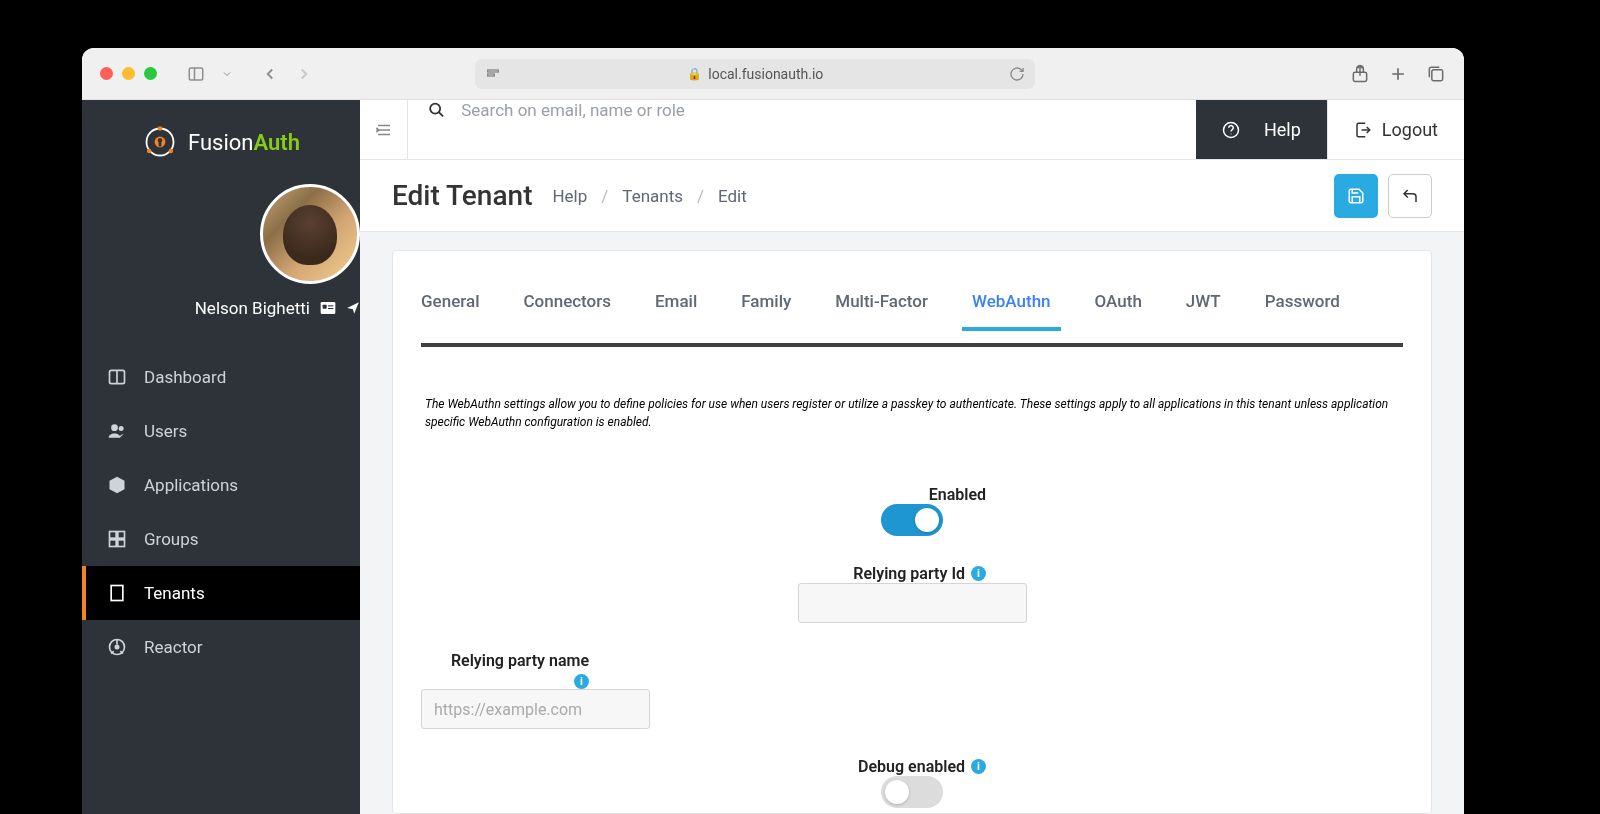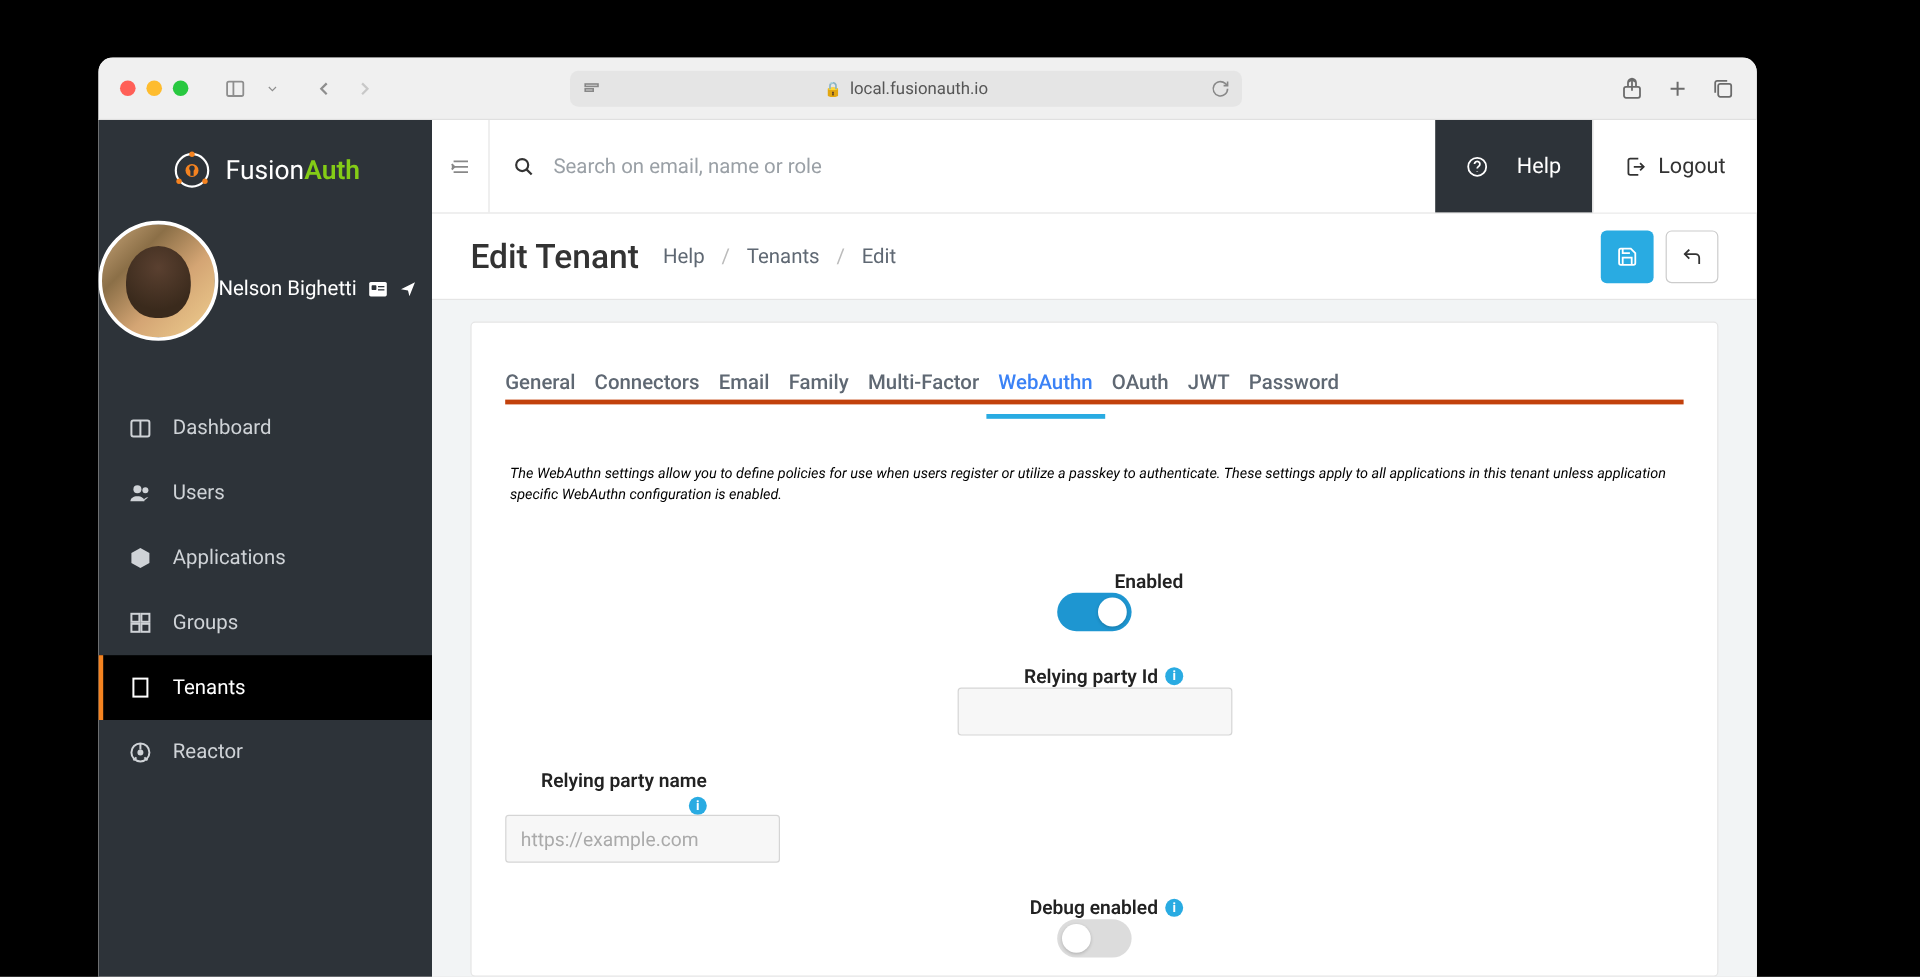--- a/index.html
+++ b/index.html
@@ -18,49 +18,49 @@
 .addr-text { color: #555; font-size: 14px; display: flex; align-items: center; gap: 6px; }
 .lock-icon { font-size: 12px; }
 .refresh-icon { position: absolute; right: 10px; color: #888; }
 .browser-right { display: flex; gap: 18px; margin-left: auto; color: #6b6b6b; }
 .app-content { display: flex; height: calc(100% - 52px); }
 .sidebar { width: 278px; background: #2d3339; color: #fff; display: flex; flex-direction: column; padding-top: 24px; }
 .logo-block { display: flex; align-items: center; justify-content: center; gap: 10px; margin-bottom: 24px; }
 .logo-icon { width: 36px; height: 36px; }
 .logo-text { font-size: 22px; font-weight: 400; color: #fff; }
 .logo-text .accent { color: #84cc16; font-weight: 600; }
-.avatar-block { display: flex; flex-direction: row; align-items: center; margin-bottom: 32px; }
+.avatar-block { display: flex; flex-direction: column; align-items: flex-end; margin-bottom: 32px; }
 .avatar { width: 100px; height: 100px; border-radius: 50%; border: 3px solid #fff; background: linear-gradient(135deg, #c9a67a 0%, #8b6f47 30%, #d4a574 60%, #f0d090 100%); margin-bottom: 14px; position: relative; overflow: hidden; }
 .avatar::after { content:""; position:absolute; left:50%; top:18px; transform:translateX(-50%); width:54px; height:60px; background: radial-gradient(circle at 50% 30%, #5a4030 0%, #3a2a1c 70%); border-radius: 50% 50% 45% 45%; }
 .user-name-row { display: flex; align-items: center; gap: 10px; color: #fff; font-size: 17px; }
 .user-name-row .icon-sm { font-size: 14px; }
 .nav-list { list-style: none; }
 .nav-item { display: flex; align-items: center; gap: 16px; padding: 16px 24px; color: #cfd3d7; font-size: 17px; cursor: pointer; position: relative; }
 .nav-item.active { background: #000; color: #fff; }
 .nav-item.active::before { content: ""; position: absolute; left: 0; top: 0; bottom: 0; width: 4px; background: #f58320; }
 .nav-icon-box { width: 22px; height: 22px; display: flex; align-items: center; justify-content: center; }
 .main-area { flex: 1; background: #fff; display: flex; flex-direction: column; }
-.topbar { display: flex; align-items: center; height: 78px; border-bottom: 1px solid #e5e5e5; }
+.topbar { display: flex; align-items: flex-start; height: 60px; border-bottom: 1px solid #e5e5e5; }
 .side-toggle { width: 48px; display:flex; align-items:center; justify-content:center; border-right: 1px solid #e5e5e5; height: 100%; color: #888; }
 .search-area { flex: 1; display: flex; align-items: center; gap: 16px; padding: 0 20px; }
 .search-area .search-icon { color: #333; }
 .search-input { border: none; outline: none; font-size: 17px; width: 100%; color: #333; }
 .search-input::placeholder { color: #9aa0a6; }
 .help-btn { background: #2d3339; color: #fff; height: 100%; padding: 0 26px; display: flex; align-items: center; gap: 24px; font-size: 18px; cursor: pointer; }
 .logout-btn { background: #fff; color: #333; height: 100%; padding: 0 26px; display: flex; align-items: center; gap: 10px; font-size: 18px; border-left: 1px solid #e5e5e5; cursor: pointer; }
 .page-header { height: 72px; display: flex; align-items: center; padding: 0 32px; border-bottom: 1px solid #e5e5e5; }
 .page-title { font-size: 28px; font-weight: 500; color: #333; margin-right: 20px; }
 .breadcrumb { display: flex; align-items: center; gap: 14px; color: #5f6873; font-size: 17px; }
 .breadcrumb .sep { color: #bbb; }
 .page-actions { margin-left: auto; display: flex; gap: 10px; }
 .btn-save { width: 44px; height: 44px; background: #29abe2; border-radius: 5px; display:flex; align-items:center; justify-content:center; color:#fff; cursor:pointer; }
 .btn-cancel { width: 44px; height: 44px; background: #fff; border: 1px solid #ccc; border-radius: 5px; display:flex; align-items:center; justify-content:center; color:#333; cursor:pointer; }
 .content-scroll { flex: 1; background: #f2f4f5; padding: 18px 32px 0 32px; overflow: hidden; }
 .content-card { background: #fff; border: 1px solid #e5e5e5; border-radius: 4px; height: 100%; padding: 40px 28px 0 28px; }
-.tabs { display: flex; gap: 16px; border-bottom: 4px solid #c2410c; padding-bottom: 4px; position: relative; }
+.tabs { display: flex; gap: 44px; border-bottom: 4px solid #404040; padding-bottom: 32px; position: relative; }
 .tab { color: #5f6873; font-size: 17px; font-weight: 500; cursor: pointer; position: relative; }
 .tab.active { color: #3b82f6; }
 .tab.active::after { content: ""; position: absolute; left: -10px; right: -10px; bottom: -20px; height: 4px; background: #29abe2; }
 .tab-desc { color: #000000; font-style: italic; font-size: 12px; line-height: 1.5; margin: 48px 0 54px 0; padding: 0 4px; }
 .form-row { display: flex; align-items: center; margin-bottom: 28px; flex-direction: column; }
 .form-label { width: 188px; text-align: right; padding-right: 20px; color: #222; font-size: 16px; font-weight: 600; display:flex; justify-content:flex-end; align-items:center; gap:6px; }
 .info-icon { width: 15px; height: 15px; background: #29abe2; color: #fff; border-radius: 50%; font-size: 11px; font-weight: bold; display: inline-flex; align-items: center; justify-content: center; font-style: normal; }
 .form-control { flex: 1; }
 .toggle { width: 62px; height: 32px; border-radius: 16px; position: relative; cursor: pointer; }
 .toggle.on { background: #1e96d1; }

